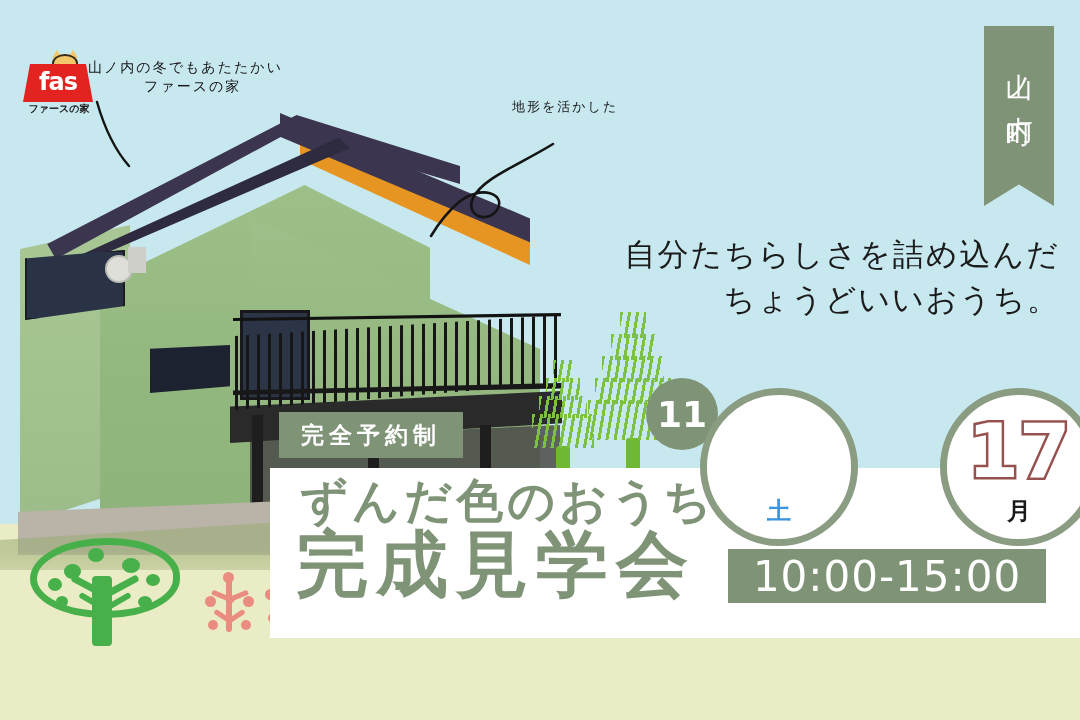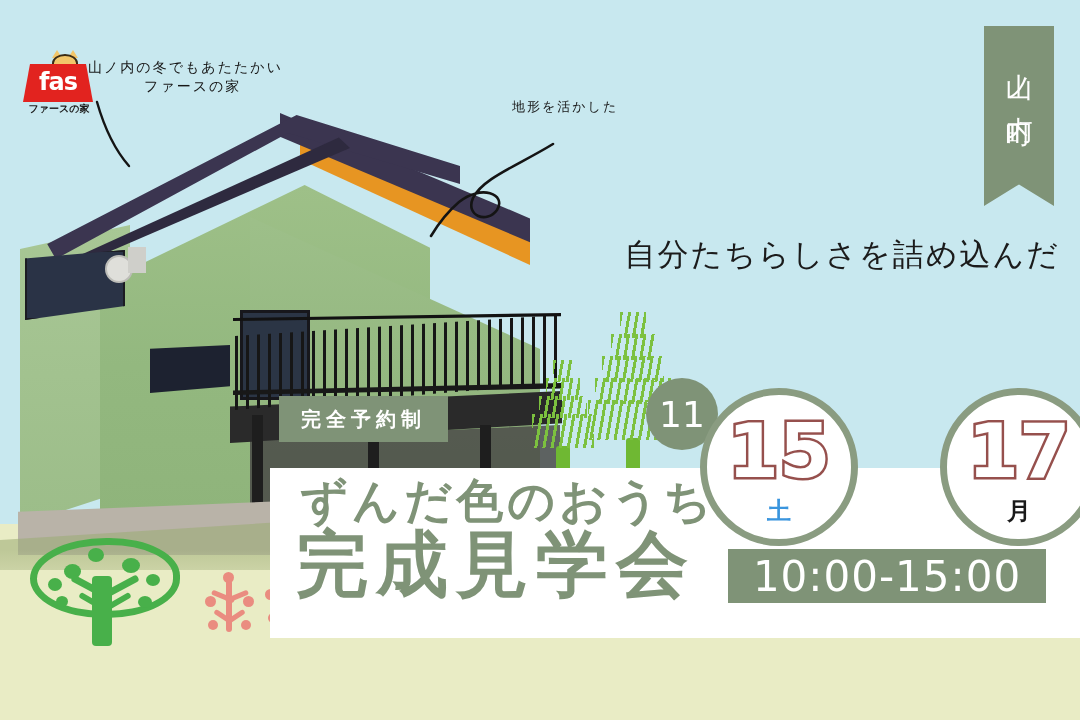--- a/index.html
+++ b/index.html
@@ -141,37 +141,37 @@
   .tree .dot{position:absolute;background:#48b04a;border-radius:50%;}
   .tree .trunk{position:absolute;left:62px;top:38px;width:20px;height:70px;background:#48b04a;border-radius:4px;}
   .tree .branch{position:absolute;background:#48b04a;border-radius:3px;}
   .sprig{position:absolute;}
   .sprig .stem{position:absolute;background:#ea8c80;border-radius:3px;}
   .sprig .bud{position:absolute;background:#ea8c80;border-radius:50%;}
 
   
   .title-block{position:absolute;left:270px;top:468px;width:810px;height:170px;background:#fff;}
   .badge{
-    position:absolute;left:279px;top:396px;height:46px;background:#7f9377;color:#fff;
-    display:flex;align-items:center;padding:0 22px;font-size:20px;font-weight:700;letter-spacing:5px;
+    position:absolute;left:279px;top:412px;height:46px;background:#7f9377;color:#fff;
+    display:flex;align-items:center;padding:0 22px;font-size:23px;font-weight:700;letter-spacing:5px;
     font-family:"DejaVu Sans",sans-serif;
   }
   .title1{
     position:absolute;left:300px;top:470px;color:#7f9377;font-size:47px;font-weight:700;letter-spacing:4px;
     font-family:"DejaVu Sans",sans-serif;
   }
   .title2{
     position:absolute;left:296px;top:528px;color:#7f9377;font-size:72px;font-weight:700;letter-spacing:8px;
     font-family:"DejaVu Sans",sans-serif;line-height:1;
   }
 
   
   .month-circle{
     position:absolute;left:646px;top:378px;width:72px;height:72px;border-radius:50%;background:#7f9377;
-    display:flex;align-items:center;justify-content:center;color:#fff;font-size:36px;font-weight:400;
+    display:flex;align-items:center;justify-content:center;color:#fff;font-size:36px;font-weight:700;
     font-family:"DejaVu Sans",sans-serif;
   }
   .day{
     position:absolute;top:388px;width:158px;height:158px;border-radius:50%;
     background:#fff;border:7px solid #8a9c81;box-sizing:border-box;
   }
   .day .num{
     position:absolute;left:0;top:14px;width:100%;text-align:center;
     font-size:74px;font-weight:700;line-height:84px;
     color:#fff;-webkit-text-stroke:5px #96504d;paint-order:stroke fill;
@@ -244,20 +244,21 @@
 
   <div class="hand ann-right">
     <span>地形を活かした</span>
   </div>
   <svg class="leader-right" width="140" height="110">
     <path d="M128 4 C 92 26, 58 38, 48 58 C 40 76, 62 84, 72 70 C 82 54, 56 44, 34 62 C 20 74, 12 86, 6 96" stroke="#141414" stroke-width="2.6" fill="none" stroke-linecap="round"></path>
   </svg>
 
   <div class="tagline">
     <div>自分たちらしさを詰め込んだ</div>
+    <div>ちょうどいいおうち。</div>
   </div>
 
   <div class="ribbon">
     <span>山ノ内町</span>
   </div>
 
   <div class="pine pine-big">
     <div class="trunk"></div>
     <div class="tier" style="top:0;width:26px;height:26px;"></div>
     <div class="tier" style="top:22px;width:44px;height:26px;"></div>
@@ -318,21 +319,20 @@
   <div class="title-block"></div>
   <div class="badge">完全予約制</div>
   <div class="title1">
     <span>ずんだ色のおうち</span>
   </div>
   <div class="title2">完成見学会</div>
 
   <div class="month-circle">11</div>
 
   <div class="day" id="day0">
-    <div class="num">15</div>
     <div class="dow" style="color:#3a95de;">土</div>
   </div>
   <div class="day" id="day2">
     <div class="num">17</div>
     <div class="dow" style="color:#1a1a1a;">月</div>
   </div>
 
   <div class="time-box">10:00-15:00</div>
 
 </div>

